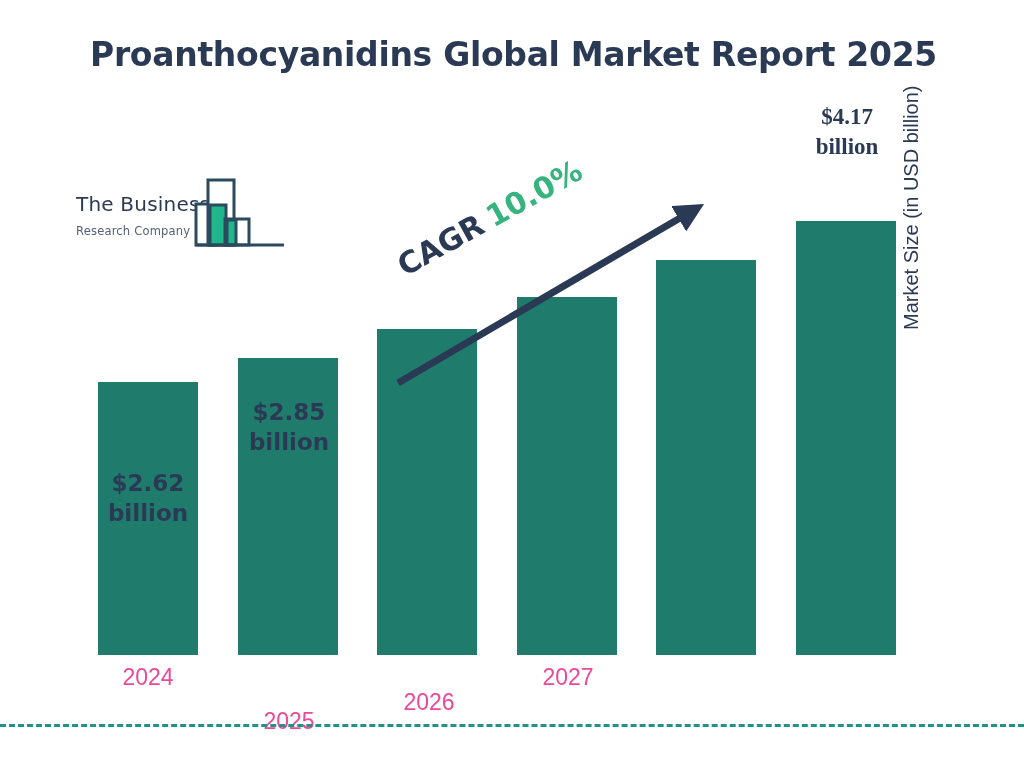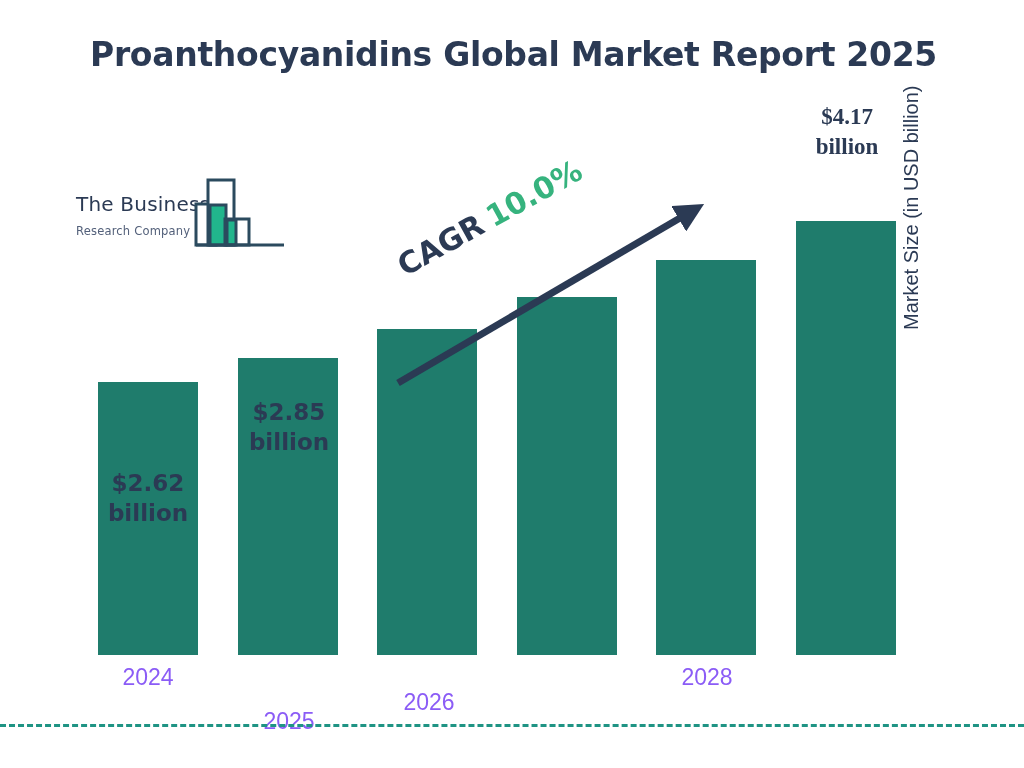--- a/index.html
+++ b/index.html
@@ -88,21 +88,21 @@
     font-weight: bold;
     color: #2b3a54;
     line-height: 1.32;
     text-align: center;
     white-space: pre-line;
   }
   .x-tick-label {
     position: absolute;
     font-family: "Liberation Sans", sans-serif;
     font-size: 23px;
-    color: #8b5cf6;
+    color: #ec4899;
     text-align: center;
     top: 664px;
   }
 
   
   #cagr-label {
     position: absolute;
     left: 400px;
     top: 250px;
     transform: rotate(-29deg);
@@ -195,20 +195,20 @@
       <line x1="398" y1="383" x2="692" y2="211" stroke="#2b3a54" stroke-width="7" stroke-linecap="butt" marker-end="url(#arrowhead)"></line>
     </svg>
 
     <div id="cagr-label">
       <span id="cagr-text">CAGR</span><span id="cagr-value">10.0%</span>
     </div>
 
     <div class="x-tick-label" style="left:78px; width:140px;">2024</div>
     <div class="x-tick-label" style="left:219px; width:140px;margin-top:44px;">2025</div>
     <div class="x-tick-label" style="left:359px; width:140px;margin-top:25px;">2026</div>
-    <div class="x-tick-label" style="left:637px; width:140px;">2028</div>
+    <div class="x-tick-label" style="left:498px; width:140px;">2027</div>
 
     <div id="y-axis-title">Market Size (in USD billion)</div>
   </div>
 
   <div id="footer-rule"></div>
 
 </div>
 
 </body></html>

